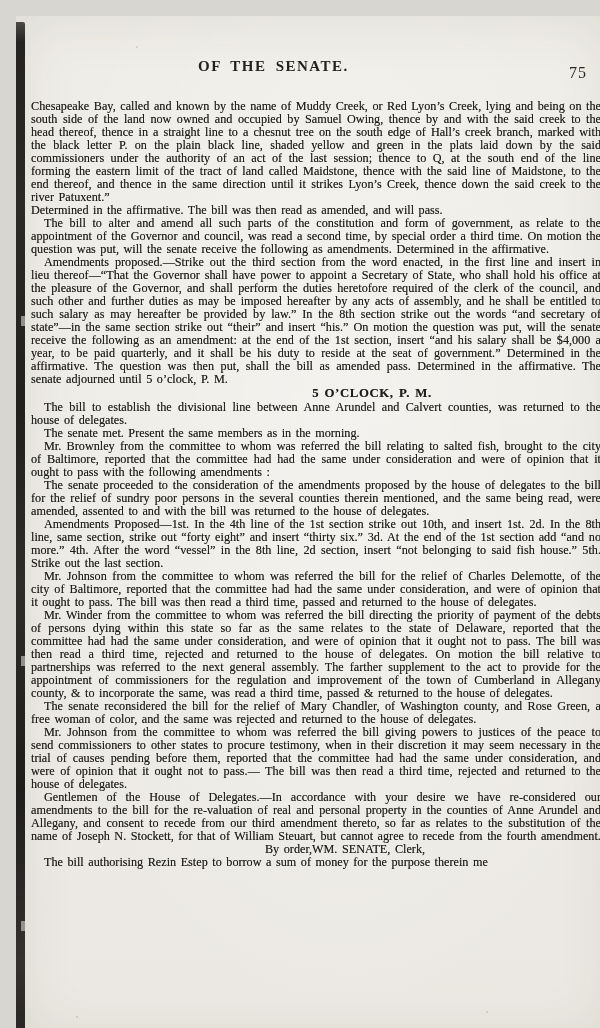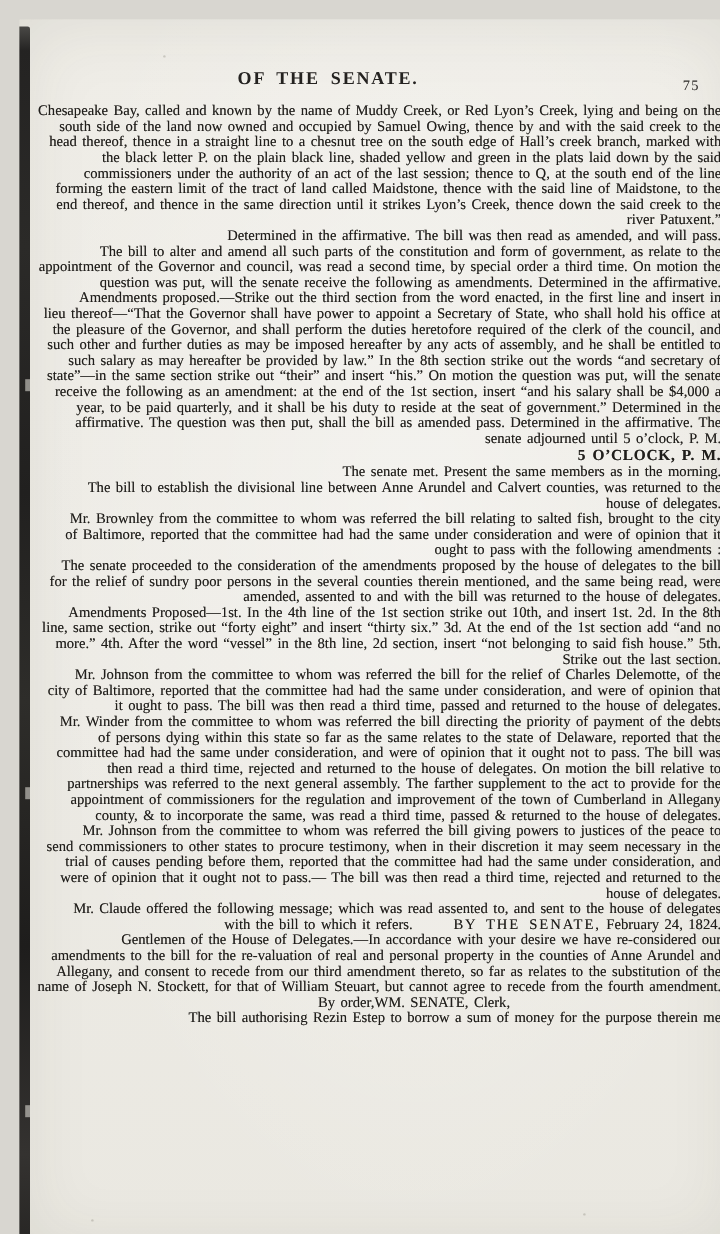--- a/index.html
+++ b/index.html
@@ -31,31 +31,31 @@
   .speck { position:absolute; background:#8a867c; border-radius:50%; opacity:.35; }
 
   
   .runhead {
     position:absolute; top:42px; left:182px;
     font-weight:bold; font-size:15px; letter-spacing:1.5px; word-spacing:4px;
     color:#242220;
   }
   .pagenum {
     position:absolute; top:48px; left:553px;
-    font-size:12px; letter-spacing:1px; color:#2a2826;
+    font-size:16px; letter-spacing:1px; color:#2a2826;
   }
 
   
   .column {
-    position:absolute; top:70px; left:15px; right:15px;
+    position:absolute; top:84px; left:15px; right:15px;
     text-align:justify;
     font-size:12.2px; line-height:13px; word-spacing:1.5px;
     text-shadow:0 0 0.4px rgba(20,18,15,0.55);
   }
-  .column p { margin:0;text-align:right; }
+  .column p { margin:0; }
   .in { text-indent:13px; }
 
   .evening-head {
     text-align:center; padding-left:112px;
     font-weight:bold; font-size:12.8px; letter-spacing:0.6px;
     margin:1px 0 1px 0 !important;
   }
 
   .smallcaps { letter-spacing:1.6px; word-spacing:3px; }
   .gap { display:inline-block; width:34px; }
@@ -88,39 +88,39 @@
     <p>Chesapeake Bay, called and known by the name of Muddy Creek, or Red Lyon’s Creek, lying and being on the south side of the land now owned and occupied by Samuel Owing, thence by and with the said creek to the head thereof, thence in a straight line to a chesnut tree on the south edge of Hall’s creek branch, marked with the black letter P. on the plain black line, shaded yellow and green in the plats laid down by the said commissioners under the authority of an act of the last session; thence to Q, at the south end of the line forming the eastern limit of the tract of land called Maidstone, thence with the said line of Maidstone, to the end thereof, and thence in the same direction until it strikes Lyon’s Creek, thence down the said creek to the river Patuxent.”</p>
 
     <p>Determined in the affirmative.  The bill was then read as amended, and will pass.</p>
 
     <p class="in">The bill to alter and amend all such parts of the constitution and form of government, as relate to the appointment of the Governor and council, was read a second time, by special order a third time.  On motion the question was put, will the senate receive the following as amendments.  Determined in the affirmative.</p>
 
     <p class="in">Amendments proposed.—Strike out the third section from the word enacted, in the first line and insert in lieu thereof—“That the Governor shall have power to appoint a Secretary of State, who shall hold his office at the pleasure of the Governor, and shall perform the duties heretofore required of the clerk of the council, and such other and further duties as may be imposed hereafter by any acts of assembly, and he shall be entitled to such salary as may hereafter be provided by law.”  In the 8th section strike out the words “and secretary of state”—in the same section strike out “their” and insert “his.”  On motion the question was put, will the senate receive the following as an amendment: at the end of the 1st section, insert “and his salary shall be $4,000 a year, to be paid quarterly, and it shall be his duty to reside at the seat of government.”  Determined in the affirmative.  The question was then put, shall the bill as amended pass.  Determined in the affirmative.  The senate adjourned until 5 o’clock, P. M.</p>
 
     <p class="evening-head">5 O’CLOCK, P. M.</p>
 
+    <p class="in">The bill to establish the divisional line between Anne Arundel and Calvert counties, was returned to the house of delegates.</p>
+
     <p class="in">The senate met.  Present the same members as in the morning.</p>
-
-    <p class="in">The bill to establish the divisional line between Anne Arundel and Calvert counties, was returned to the house of delegates.</p>
 
     <p class="in">Mr. Brownley from the committee to whom was referred the bill relating to salted fish, brought to the city of Baltimore, reported that the committee had had the same under consideration and were of opinion that it ought to pass with the following amendments :</p>
 
     <p class="in">The senate proceeded to the consideration of the amendments proposed by the house of delegates to the bill for the relief of sundry poor persons in the several counties therein mentioned, and the same being read, were amended, assented to and with the bill was returned to the house of delegates.</p>
 
     <p class="in">Amendments Proposed—1st.  In the 4th line of the 1st section strike out 10th, and insert 1st. 2d.  In the 8th line, same section, strike out “forty eight” and insert “thirty six.”  3d.  At the end of the 1st section add “and no more.”  4th.  After the word “vessel” in the 8th line, 2d section, insert “not belonging to said fish house.”  5th. Strike out the last section.</p>
 
 
     <p class="in">Mr. Johnson from the committee to whom was referred the bill for the relief of Charles Delemotte, of the city of Baltimore, reported that the committee had had the same under consideration, and were of opinion that it ought to pass.  The bill was then read a third time, passed and returned to the house of delegates.</p>
 
     <p class="in">Mr. Winder from the committee to whom was referred the bill directing the priority of payment of the debts of persons dying within this state so far as the same relates to the state of Delaware, reported that the committee had had the same under consideration, and were of opinion that it ought not to pass.  The bill was then read a third time, rejected and returned to the house of delegates.  On motion the bill relative to partnerships was referred to the next general assembly.  The farther supplement to the act to provide for the appointment of commissioners for the regulation and improvement of the town of Cumberland in Allegany county, &amp; to incorporate the same, was read a third time, passed &amp; returned to the house of delegates.</p>
 
+    <p class="in">The senate reconsidered the bill for the relief of Mary Chandler, of Washington county, and Rose Green, a free woman of color, and the same was rejected and returned to the house of delegates.</p>
 
     <p class="in">Mr. Johnson from the committee to whom was referred the bill giving powers to justices of the peace to send commissioners to other states to procure testimony, when in their discretion it may seem necessary in the trial of causes pending before them, reported that the committee had had the same under consideration, and were of opinion that it ought not to pass.— The bill was then read a third time, rejected and returned to the house of delegates.</p>
 
-    <p class="in"><span>Mr. Claude offered the following message; which was read assented to, and sent to the house of delegates with the bill to which it refers.</span><span class="gap"></span><span class="smallcaps">BY THE SENATE,</span> <span>February 24, 1824.</span></p>
 
     <p class="in"><span class="ital">Gentlemen of the House of Delegates.</span><span>—In accordance with your desire we have re-considered our amendments to the bill for the re-valuation of real and personal property in the counties of Anne Arundel and Allegany, and consent to recede from our third amendment thereto, so far as relates to the substitution of the name of Joseph N. Stockett, for that of William Steuart, but cannot agree to recede from the fourth amendment.</span></p>
 
     <div class="byorder-row">
       <span>By order,</span>
       <span>WM. SENATE, Clerk,</span>
     </div>
 
     <p class="in">The bill authorising Rezin Estep to borrow a sum of money for the purpose therein me</p>
 

